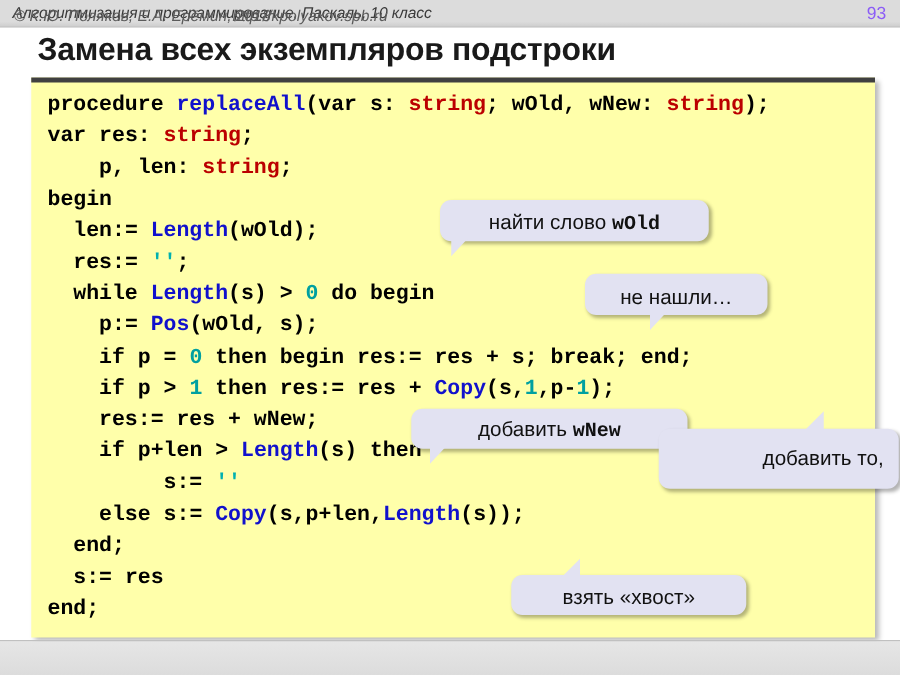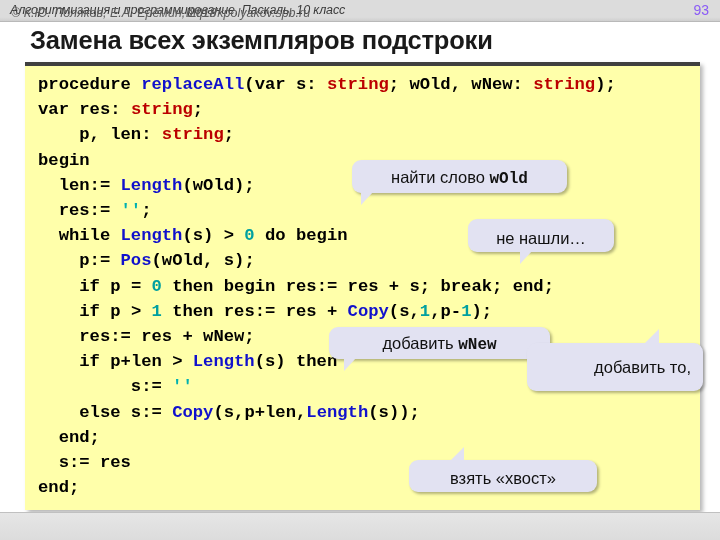--- a/index.html
+++ b/index.html
@@ -96,21 +96,21 @@
   #callout-find{ left:320px; top:160px; width:215px; height:33px; }
   #callout-find .tail-dl{ left:9px; top:31px; }
 
   #callout-notfound{ left:436px; top:219px; width:146px; height:33px; }
   #callout-notfound .tail-dl{ left:52px; top:31px; }
 
   #callout-addnew{ left:297px; top:327px; width:221px; height:32px; }
   #callout-addnew .tail-dl{ left:15px; top:30px; }
 
   #callout-addbefore{
-    left:495px; top:343px; width:176px; height:48px;
+    left:495px; top:343px; width:192px; height:48px;
     flex-direction:column; line-height:21px;
   }
   #callout-addbefore .tail-up{ left:117px; top:-14px; }
 
   #callout-tail{ left:377px; top:460px; width:188px; height:32px; }
   #callout-tail .tail-up{ left:40px; top:-13px; }
 
   
   #footer-bar{
     position:absolute;left:0;bottom:0;width:720px;height:28px;

